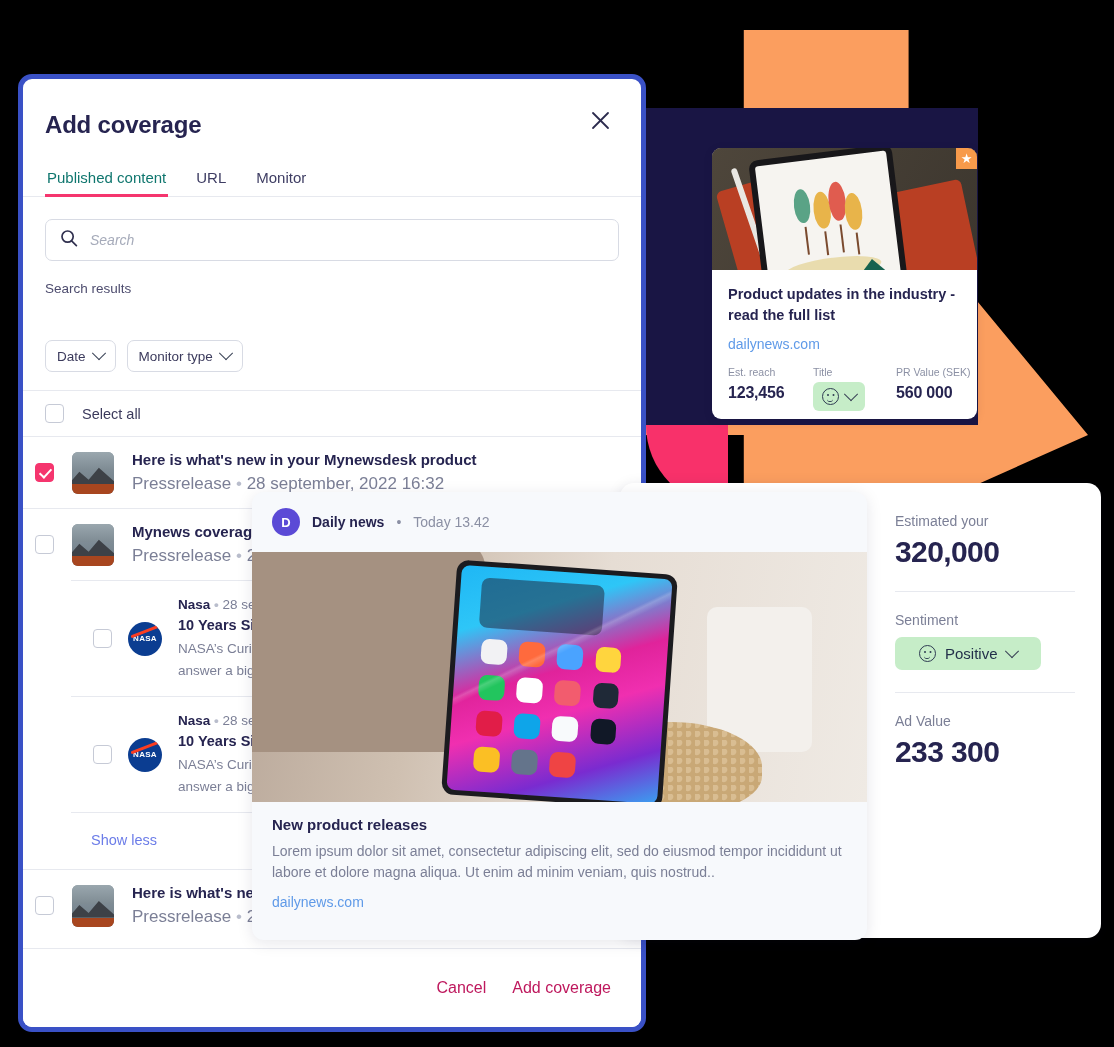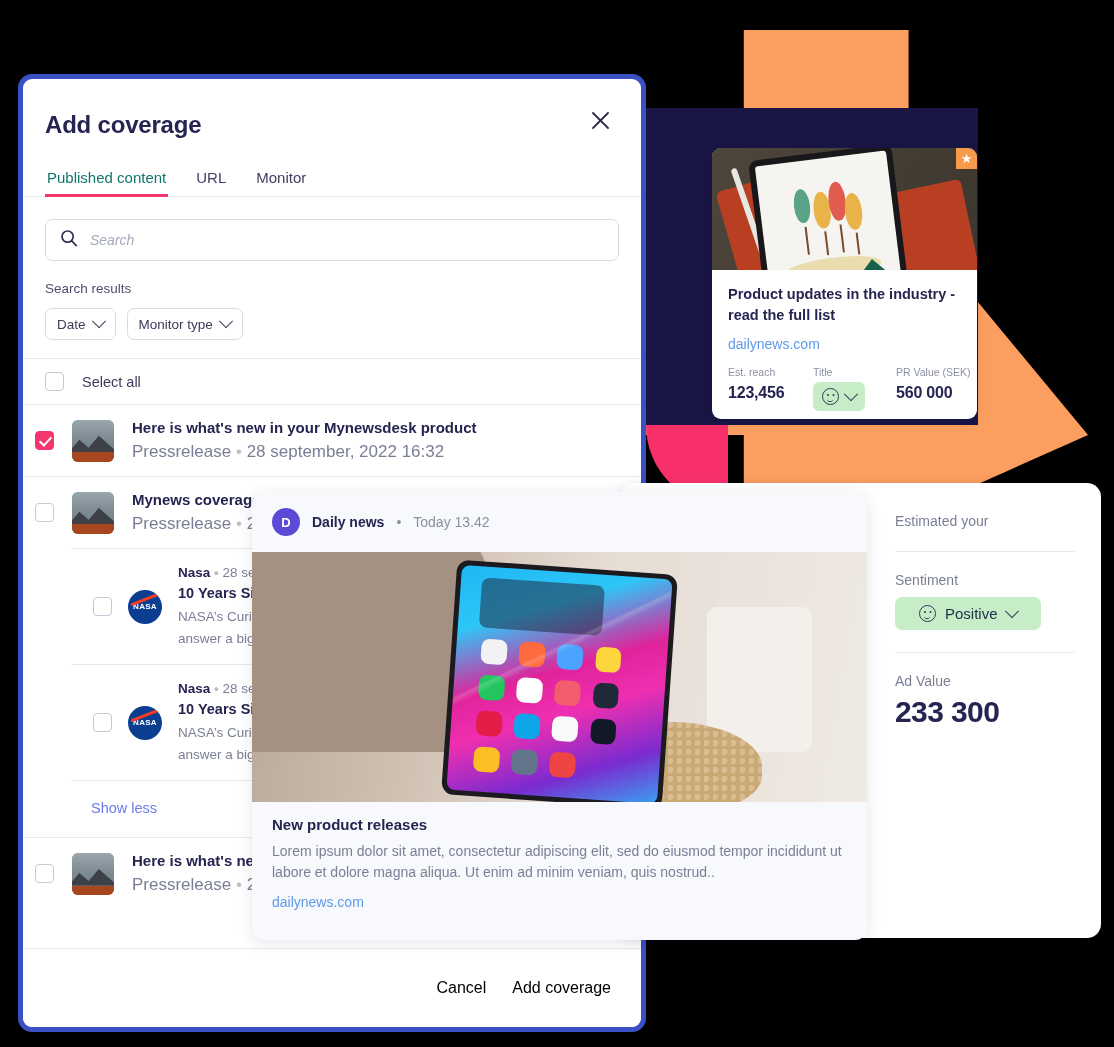--- a/index.html
+++ b/index.html
@@ -37,21 +37,21 @@
   .search-wrap{padding:22px 22px 0 22px;}
   .search-box{height:40px;border:1px solid #d8dbe4;border-radius:7px;display:flex;align-items:center;
               gap:10px;padding:0 14px;background:#fff;}
   .search-box input{border:0;outline:0;font-size:14px;font-family:inherit;flex:1;color:#3b3a5c;
                     background:transparent;}
   .search-box input::placeholder{color:#a6abba;font-style:italic;}
 
   .results-label{padding:20px 22px 0 22px;font-size:13.5px;color:#4d4c6e;}
   .filters{display:flex;gap:11px;padding:12px 22px 0 22px;}
   .chip{height:30px;border:1px solid #d8dbe4;border-radius:7px;display:inline-flex;align-items:center;
-        gap:8px;padding:0 11px;font-size:13.5px;color:#3b3a5c;cursor:pointer;background:#fff;}
+        gap:8px;padding:0 11px;font-size:13.5px;color:#3b3a5c;cursor:pointer;background:#fff;margin-top:32px;}
 
   .sep{height:1px;background:#e7e9ef;margin-top:18px;}
   .select-all{display:flex;align-items:center;gap:18px;padding:13px 22px;}
   .cb{width:19px;height:19px;border:1.6px solid #c6cad6;border-radius:4px;box-sizing:border-box;
       cursor:pointer;background:#fff;flex:0 0 auto;}
   .cb.checked{background:#f5356e;border-color:#f5356e;position:relative;}
   .cb.checked:after{content:"";position:absolute;left:5.5px;top:2px;width:5px;height:10px;
       border:solid #fff;border-width:0 2.2px 2.2px 0;transform:rotate(43deg);}
   .sa-label{font-size:14.5px;color:#3b3a5c;}
 
@@ -77,21 +77,21 @@
   .sub-txt{min-width:0;}
   .sub-src{font-size:13.5px;font-weight:bold;color:#262450;}
   .sub-title{font-size:14.5px;font-weight:bold;color:#262450;margin-top:5px;white-space:nowrap;}
   .sub-desc{font-size:13.5px;color:#7b7f96;margin-top:6px;line-height:1.45;white-space:nowrap;}
 
   .showless{padding:18px 22px 20px 68px;}
   .showless span{font-size:14.5px;color:#6b7ce8;cursor:pointer;}
 
   .modal-foot{position:absolute;left:0;right:0;bottom:0;height:78px;border-top:1px solid #e7e9ef;
               background:#fff;display:flex;align-items:center;justify-content:flex-end;gap:26px;padding-right:30px;}
-  .foot-btn{font-size:16px;color:#000000;cursor:pointer;}
+  .foot-btn{font-size:16px;color:#be185d;cursor:pointer;}
 
   
   .card-small{position:absolute;left:712px;top:148px;width:265px;height:271px;background:#fff;
               border-radius:9px;overflow:hidden;z-index:6;box-shadow:0 2px 10px rgba(20,20,60,.10);}
   .cs-img{height:122px;position:relative;background:#4a4238;overflow:hidden;}
   .cs-img .felt{position:absolute;inset:0;background:
         radial-gradient(circle at 18% 30%, rgba(255,255,255,.05) 0 2px, transparent 3px),
         radial-gradient(circle at 70% 62%, rgba(255,255,255,.04) 0 2px, transparent 3px),
         linear-gradient(120deg,#4e463b,#3c362e);}
   .cs-img .tabletBack{position:absolute;left:16px;top:30px;width:92px;height:104px;background:#b93f23;
@@ -367,20 +367,21 @@
           <div class="cs-v">560 000</div>
         </div>
       </div>
     </div>
   </div>
 
   <div class="panel">
     <div class="panel-in">
       <div>
         <div class="m-k">Estimated your</div>
+        <div class="m-v">320,000</div>
       </div>
       <div class="m-div"></div>
       <div>
         <div class="m-k">Sentiment</div>
         <div class="pill">
           <span class="smiley"></span>
           <span>Positive</span>
           <span class="chev"></span>
         </div>
       </div>

